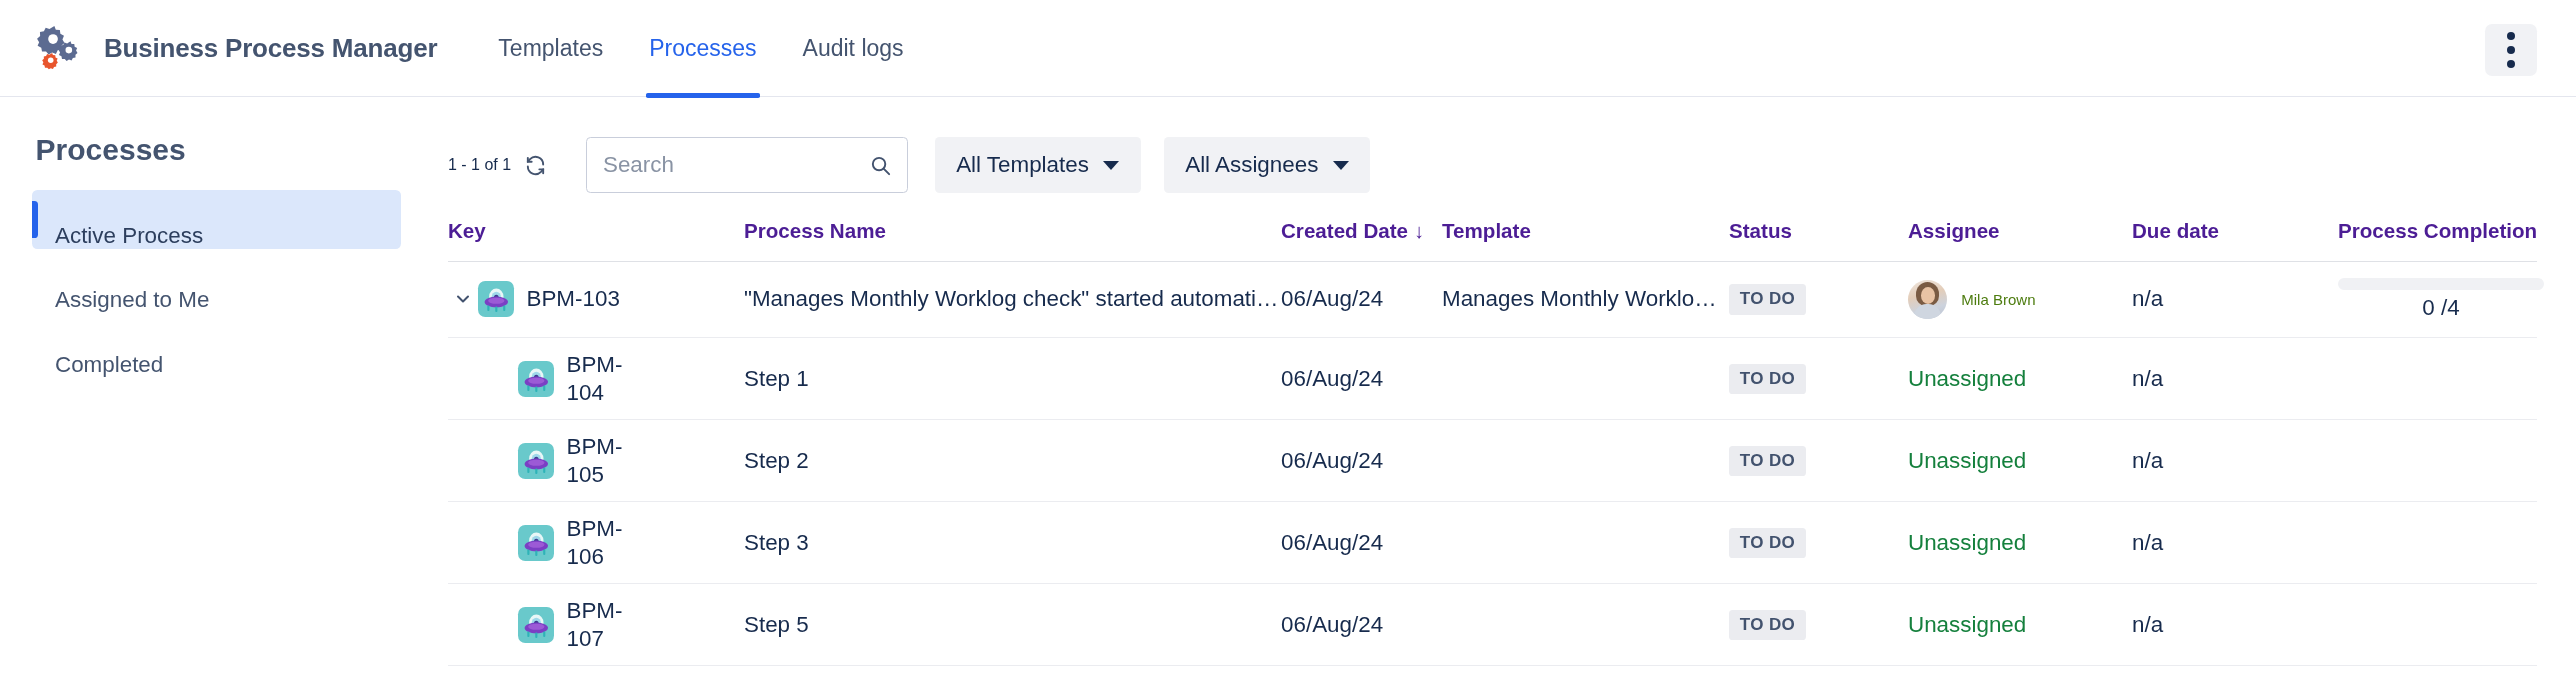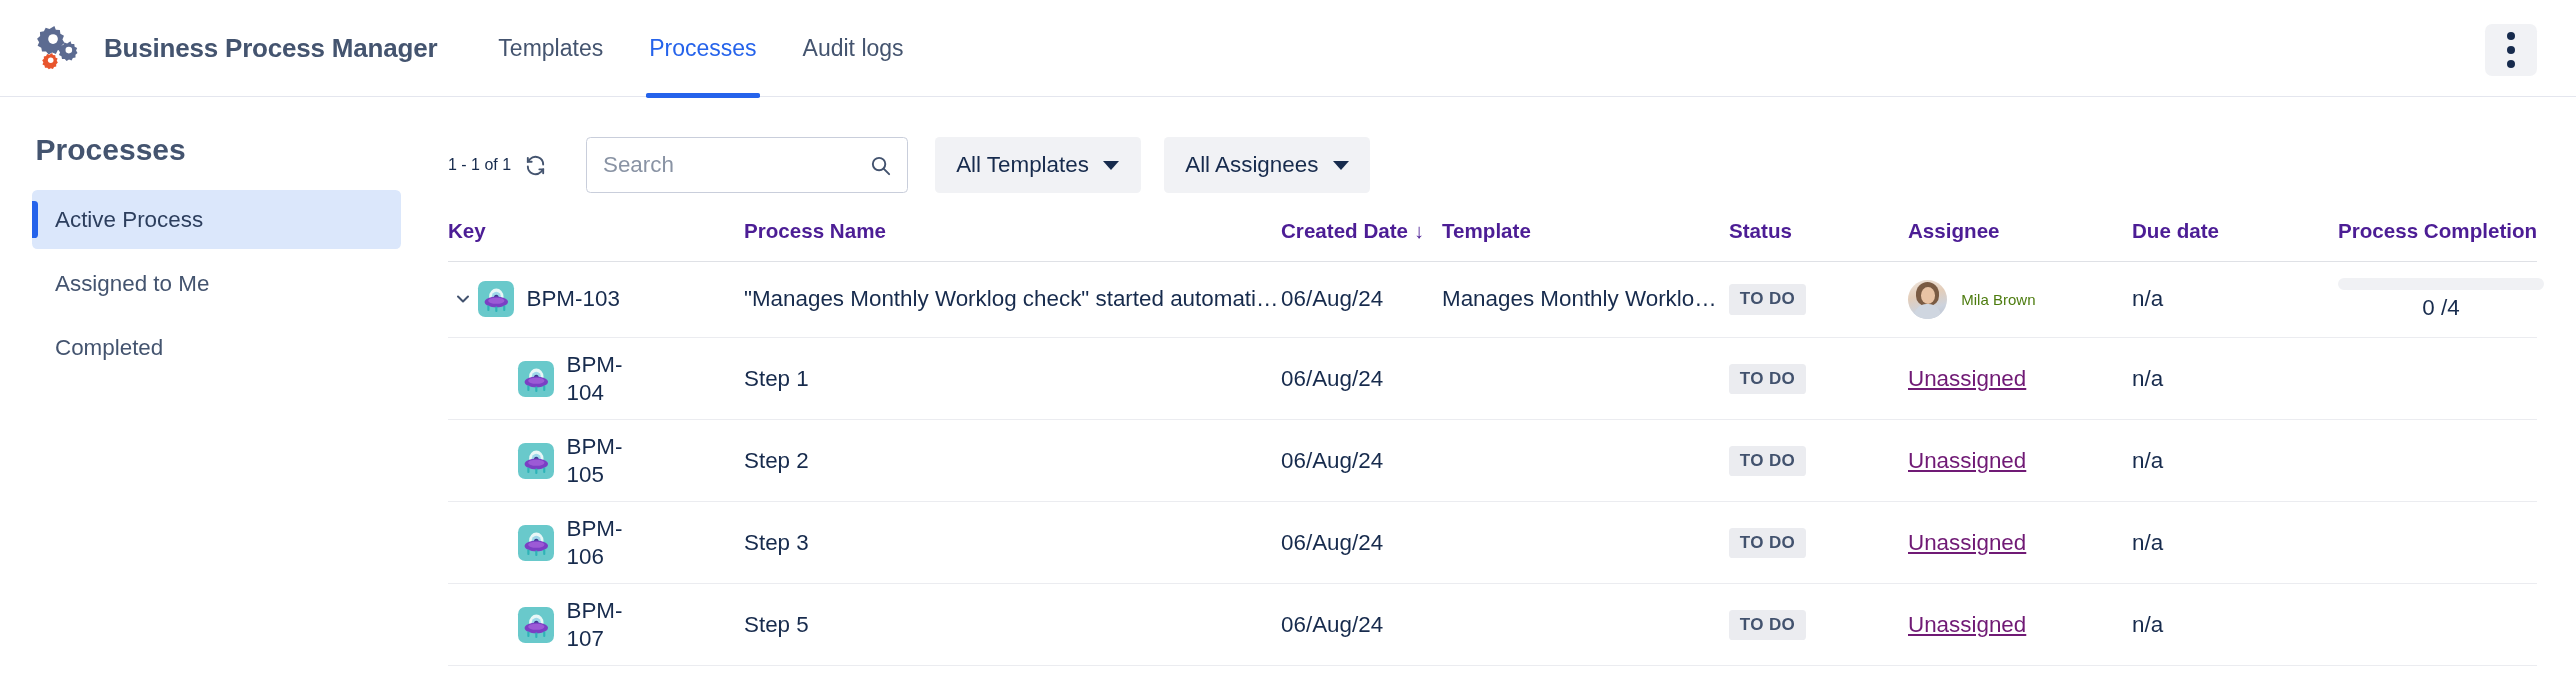--- a/index.html
+++ b/index.html
@@ -48,21 +48,21 @@
   
   .layout { display: flex; height: 586px; }
 
   
   .sidebar { width: 448px; flex: 0 0 448px; padding: 36px 0 0 32px; }
   .sidebar-title {
     font-size: 30px; font-weight: bold; color: #44546f;
     margin: 0 0 23px 3.6px;
   }
   .side-item {
-    height: 59px; display: flex; align-items: center;
+    height: 59px; display: flex; align-items: flex-end;
     padding-left: 23px; font-size: 22.4px; color: #44546f;
     border-radius: 5.4px; width: 369px; cursor: pointer; position: relative;
     margin-bottom: 5.4px;
   }
   .side-item.active { background: #dbe7fb; color: #2c3e5d; }
   .side-item.active::before {
     content: ""; position: absolute; left: 0; top: 10.7px; bottom: 10.7px;
     width: 6.3px; border-radius: 0 3.6px 3.6px 0; background: #2563eb;
   }
 
@@ -152,21 +152,21 @@
   }
   .avatar .face {
     position: absolute; left: 12.5px; top: 7.2px; width: 14.3px; height: 17px;
     border-radius: 50%; background: #e9c3a4;
   }
   .avatar .body {
     position: absolute; left: 6.3px; bottom: 0; width: 27px; height: 15px;
     border-radius: 12.5px 12.5px 0 0; background: #cfd6e0;
   }
   .assignee-link { color: #4d7c0f; font-size: 15px; cursor: pointer; }
-  .assignee-plain { font-size: 22.4px; color: #701a75; text-decoration: underline; }
+  .assignee-plain { font-size: 22.4px; color: #15803d; }
 
   .prog-wrap { width: 206px; }
   .prog-bar { width: 100%; height: 12.5px; border-radius: 6.3px; background: #f0f1f4; }
   .prog-label { text-align: center; font-size: 22.4px; color: #172b4d; margin-top: 5.4px; }
 
   
   .pagination {
     display: flex; align-items: center; justify-content: flex-end;
     gap: 23px; padding: 20px 43px 0 0;
   }

